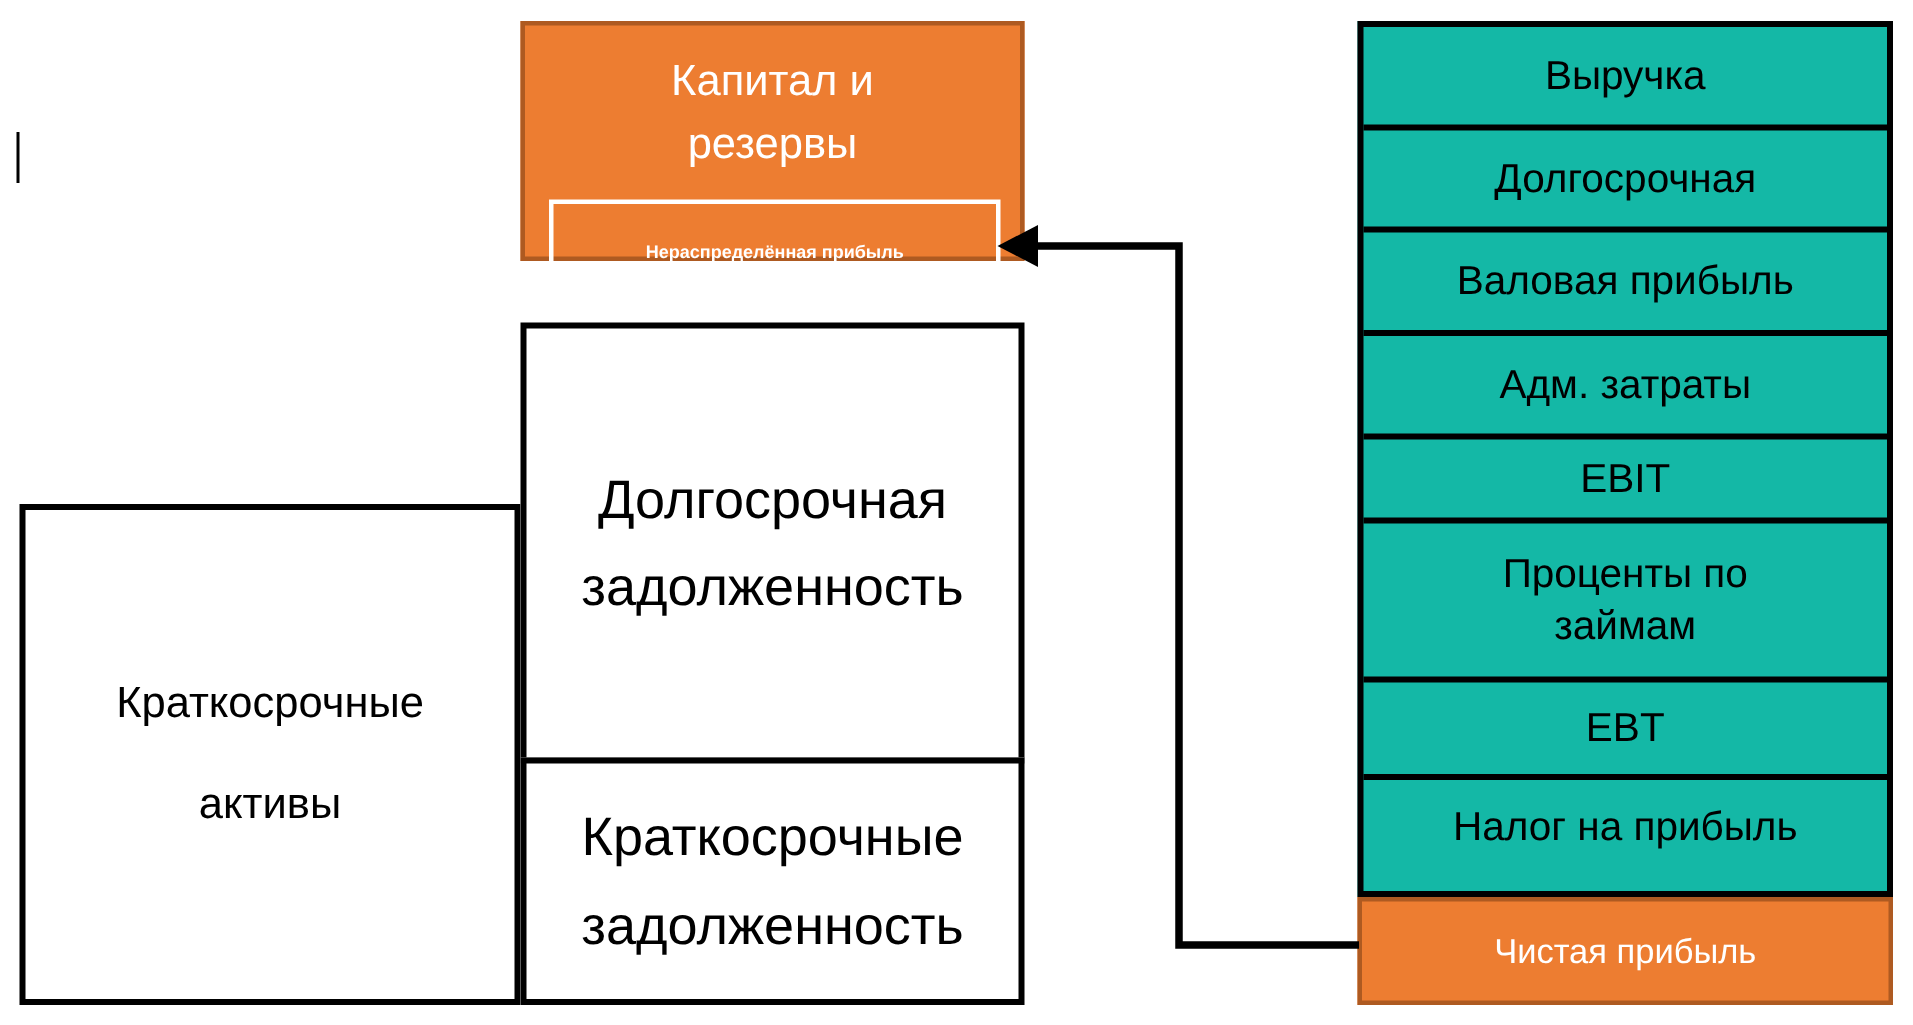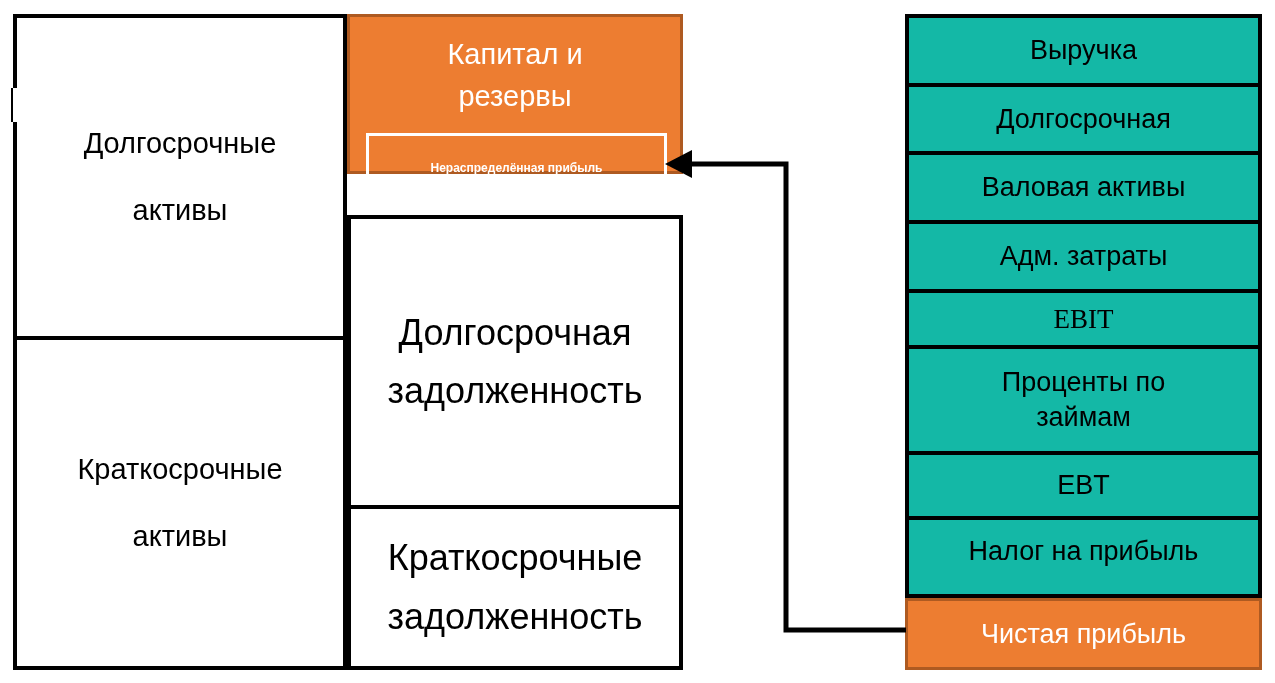--- a/index.html
+++ b/index.html
@@ -99,32 +99,32 @@
     align-items: center;
     justify-content: center;
     text-align: center;
     font-size: 27px;
   }
   .income-row:last-child { border-bottom: none; text-align: right; }
   .r1 { height: 69px; }
   .r2 { height: 68px; }
   .r3 { height: 69px; }
   .r4 { height: 69px; }
-  .r5 { height: 56px; font-family: Liberation Serif, serif; }
+  .r5 { height: 56px; }
   .r6 { height: 106px; }
   .r7 { height: 65px; }
   .r8 { height: 62px; }
   .two-line span {
     max-width: 250px;
     line-height: 1.3;
     display: inline-block;
   }
   .netp {
     left: 905px; top: 598px; width: 357px; height: 72px;
-    font-size: 27px;
+    font-size: 23px;
   }
 
   .arrow-svg {
     position: absolute;
     left: 0; top: 0;
     width: 1275px;
     height: 683px;
     pointer-events: none;
   }
   
@@ -134,23 +134,20 @@
     width: 6px; height: 34px;
     background: #ffffff;
     border-left: 2px solid #000000;
   }
 </style>
 </head>
 <body>
 
 <div class="stage">
 
-  <div class="box white-box lta">
-    <span class="asset-label">Долгосрочные активы</span>
-  </div>
   <div class="box white-box sta">
     <span class="asset-label">Краткосрочные активы</span>
   </div>
   <div class="notch"></div>
 
   <div class="box orange-box capital">
     <div class="capital-label">Капитал и резервы</div>
     <div class="retained">
       <span>Нераспределённая прибыль</span>
     </div>
@@ -164,21 +161,21 @@
   </div>
 
   <div class="income-col">
     <div class="income-row r1">
       <span>Выручка</span>
     </div>
     <div class="income-row r2">
       <span>Долгосрочная</span>
     </div>
     <div class="income-row r3">
-      <span>Валовая активы</span>
+      <span>Валовая прибыль</span>
     </div>
     <div class="income-row r4">
       <span>Адм. затраты</span>
     </div>
     <div class="income-row r5">
       <span>EBIT</span>
     </div>
     <div class="income-row r6 two-line">
       <span>Проценты по займам</span>
     </div>

